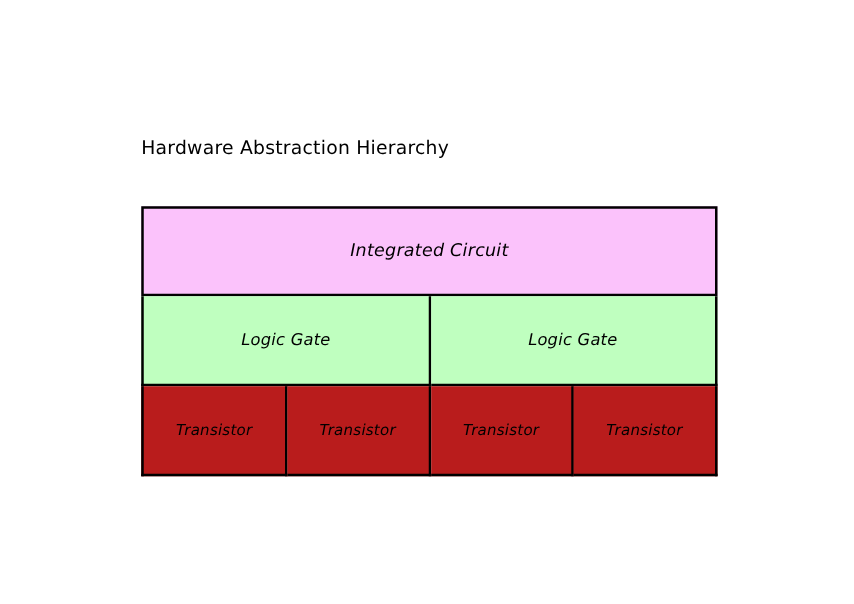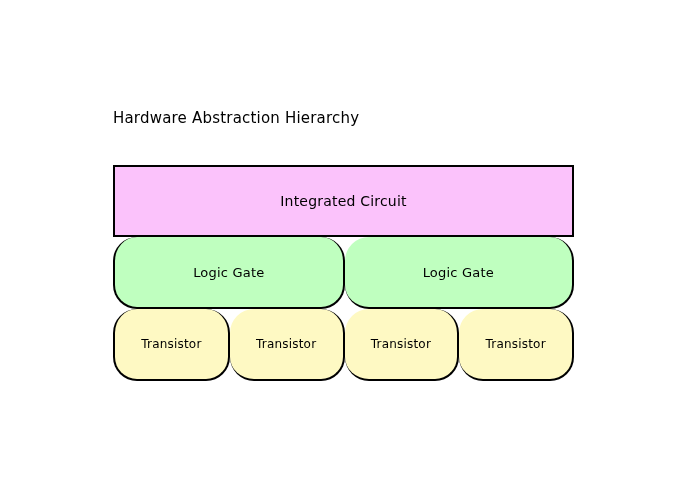--- a/index.html
+++ b/index.html
@@ -49,58 +49,58 @@
     box-sizing: border-box;
     display: flex;
     flex-direction: column;
   }
 
   .hier-row {
     display: flex;
     flex-direction: row;
     flex: 1 1 0;
     min-height: 0;
+    font-style: italic;
   }
 
   .hier-cell {
     flex: 1 1 0;
     min-width: 0;
     box-sizing: border-box;
     border: 2px solid #000000;
     display: flex;
     align-items: center;
     justify-content: center;
     color: #000000;
     text-align: center;
     white-space: nowrap;
     overflow: hidden;
   }
 
   
   .hier-row + .hier-row .hier-cell {
     border-top: none;
-    border-radius: 24px;
   }
   .hier-cell + .hier-cell {
     border-left: none;
   }
 
   
   .level-ic {
     background: #fbc2fb;
     font-size: 14px;
     letter-spacing: 0.2px;
   }
   .level-gate {
     background: #bfffbf;
     font-size: 13px;
     letter-spacing: 0.2px;
   }
   .level-transistor {
-    background: #fef9c3;
+    background: #b91c1c;
     font-size: 12px;
     letter-spacing: 0.2px;
   }
 </style>
 </head>
 <body>
 
 <div id="canvas">
 
   <div class="diagram-title">Hardware Abstraction Hierarchy</div>

